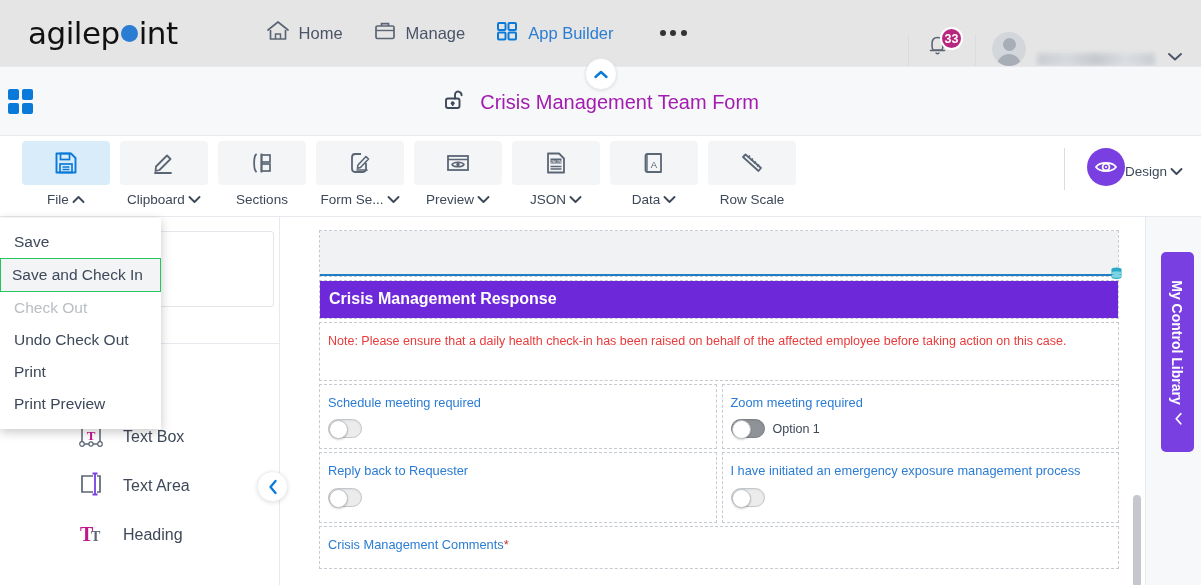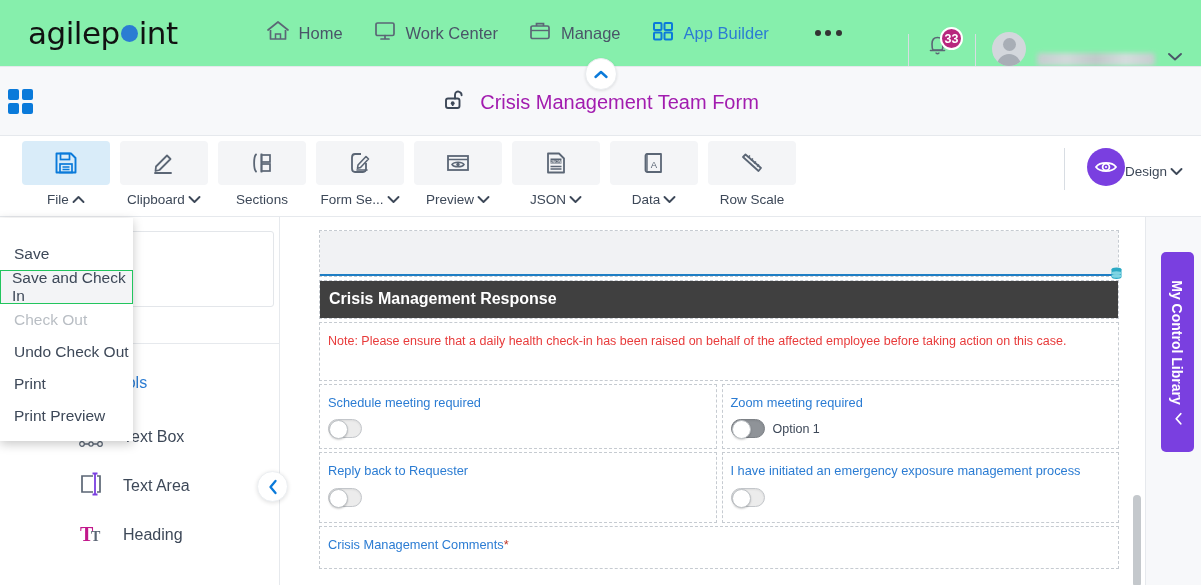--- a/index.html
+++ b/index.html
@@ -6,21 +6,21 @@
   html, body {
     width: 1201px; height: 585px;
     font-family: "Liberation Sans", sans-serif;
     background: #ffffff; overflow: hidden;
   }
   #app { position: relative; width: 1201px; height: 585px; background:#fff; }
 
   
   .topnav {
     position:absolute; left:0; top:0; width:1201px; height:66px;
-    background:#86efac; display:flex; align-items:center;
+    background:#e5e5e5; display:flex; align-items:center;
   }
   .logo { margin-left:28px; display:flex; align-items:center; }
   .logo-text {
     font-size:31px; color:#111; letter-spacing:-0.5px;
     font-family:"DejaVu Sans", sans-serif; font-weight:400;
   }
   .logo-dot {
     display:inline-block; width:17px; height:17px; border-radius:50%;
     background:#2b7cd3; margin:0 1px; vertical-align:-1px;
   }
@@ -89,21 +89,21 @@
     position:absolute; left:257px; top:471px; width:31px; height:31px; border-radius:50%;
     background:#fff; border:1px solid #eceff2; display:flex; align-items:center; justify-content:center;
     cursor:pointer; z-index:25; box-shadow:0 1px 4px rgba(0,0,0,.12);
   }
 
   .canvasarea { position:absolute; left:281px; top:217px; width:864px; height:368px; background:#fff; overflow:hidden; }
   .canvas-inner { position:absolute; left:38px; top:13px; width:800px; }
   .sec { border:1px dashed #c6cbd1; padding:0; margin-bottom:3px; background:#fff; position:relative; }
   .sec-top { height:45px; background:#f1f2f4; border-bottom:2px solid #1f7ec4; position:relative; }
   .db-ico { position:absolute; right:-6px; bottom:-7px; width:15px; height:15px; }
-  .banner { background:#404040; color:#fff; font-size:16px; font-weight:bold; padding:9px 9px 10px 9px; }
+  .banner { background:#6d28d9; color:#fff; font-size:16px; font-weight:bold; padding:9px 9px 10px 9px; }
   .note { color:#e83b3b; font-size:12.5px; padding:10px 8px 30px 8px; line-height:1.35; }
   .row2 { display:flex; gap:5px; margin-bottom:3px; }
   .fld { border:1px dashed #c6cbd1; background:#fff; padding:9px 8px 10px 8px; flex:1; min-height:59px; }
   .fld.tall { min-height:71px; }
   .fld-lbl { font-size:12.8px; color:#2b7cd3; line-height:1.45; margin-bottom:7px; }
   .toggle { width:34px; height:19px; border-radius:10px; background:#ececec; border:1px solid #c3c6ca; position:relative; box-shadow:inset 0 1px 2px rgba(0,0,0,.07); }
   .toggle::after { content:""; position:absolute; left:0px; top:0px; width:17px; height:17px; border-radius:50%; background:#fff; border:1px solid #bdc1c5; box-shadow:0 1px 2px rgba(0,0,0,.2); }
   .toggle.dark { background:#8f9398; border-color:#7d8186; }
   .toggle-row { display:flex; align-items:center; gap:8px; }
   .toggle-opt { font-size:12.5px; color:#3d4858; }
@@ -113,22 +113,22 @@
   .rightrail { position:absolute; right:0; top:217px; width:56px; height:368px; background:#f7f8fa; border-left:1px solid #e6e9ed; }
   .lib-tab {
     position:absolute; right:7px; top:35px; width:33px; height:200px;
     background:#7a3fe0; border-radius:5px; color:#fff; cursor:pointer;
     display:flex; align-items:center; justify-content:center;
   }
   .lib-inner { transform:rotate(90deg); white-space:nowrap; display:flex; align-items:center; gap:9px; font-size:14px; font-weight:bold; }
 
   
   .filemenu {
-    position:absolute; left:0; top:218px; width:133px; background:#fff;
-    box-shadow:0 3px 10px rgba(0,0,0,.22); z-index:60; padding:20px 0 9px 0;
+    position:absolute; left:0; top:218px; width:161px; background:#fff;
+    box-shadow:0 3px 10px rgba(0,0,0,.22); z-index:60; padding:8px 0 9px 0;
   }
   .mi { height:32px; display:flex; align-items:center; padding-left:14px; font-size:15.5px; color:#3d4858; cursor:pointer; }
   .mi.disabled { color:#b9bec4; cursor:default; }
   .mi.hl { border:1px solid #22c55e; background:#f3f4f6; height:34px; padding-left:11px; }
   .ribbon, .secondbar, .leftpanel { }
 </style>
 </head>
 <body>
 
 <div id="app">
@@ -143,29 +143,20 @@
     <div class="navitems">
       <div class="navitem">
         <span>
           <svg width="24" height="22" viewBox="0 0 24 22">
               <path d="M2 10 L12 2 L22 10" fill="none" stroke="#5b6675" stroke-width="1.7" stroke-linecap="round" stroke-linejoin="round"></path>
               <path d="M4.5 10 V19 H19.5 V10" fill="none" stroke="#5b6675" stroke-width="1.7" stroke-linejoin="round"></path>
               <path d="M9.5 19 V14 H14.5 V19" fill="none" stroke="#5b6675" stroke-width="1.5"></path>
             </svg>
         </span>
         <span class="lbl">Home</span>
-      </div>
-      <div class="navitem">
-        <span>
-          <svg width="24" height="22" viewBox="0 0 24 22">
-              <rect x="3" y="3" width="18" height="12.5" rx="1.6" fill="none" stroke="#5b6675" stroke-width="1.7"></rect>
-              <path d="M12 15.5 V19 M8 19 H16" stroke="#5b6675" stroke-width="1.7" stroke-linecap="round"></path>
-            </svg>
-        </span>
-        <span class="lbl">Work Center</span>
       </div>
       <div class="navitem">
         <span>
           <svg width="24" height="22" viewBox="0 0 24 22">
               <rect x="3" y="6" width="18" height="12.5" rx="1.6" fill="none" stroke="#5b6675" stroke-width="1.7"></rect>
               <path d="M8.5 6 V3.6 H15.5 V6" fill="none" stroke="#5b6675" stroke-width="1.7"></path>
               <path d="M3 10.5 H21" stroke="#5b6675" stroke-width="1.4"></path>
             </svg>
         </span>
         <span class="lbl">Manage</span>

